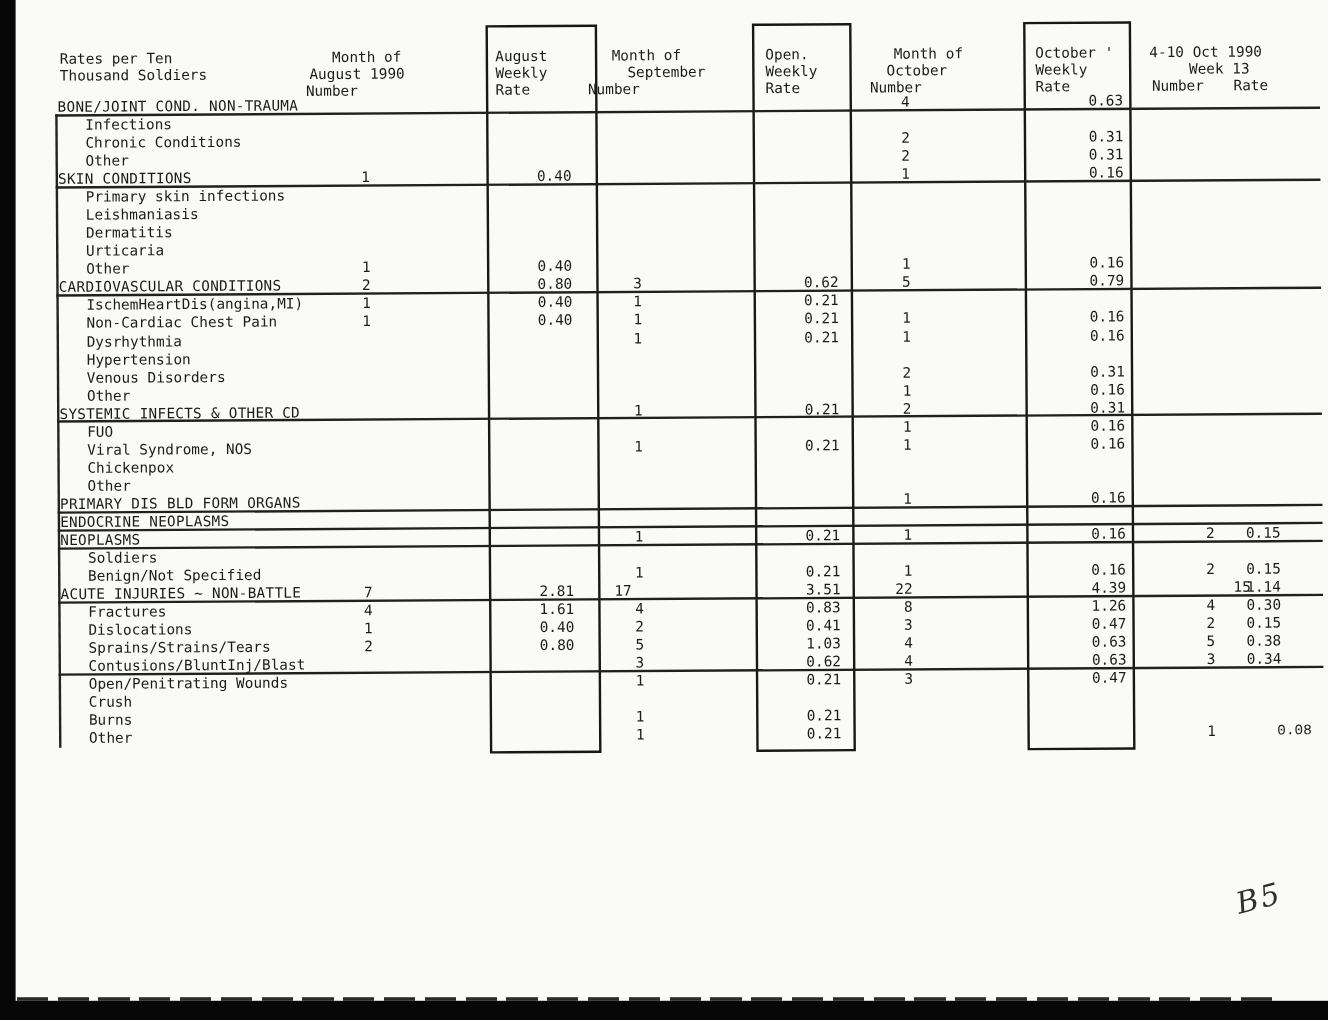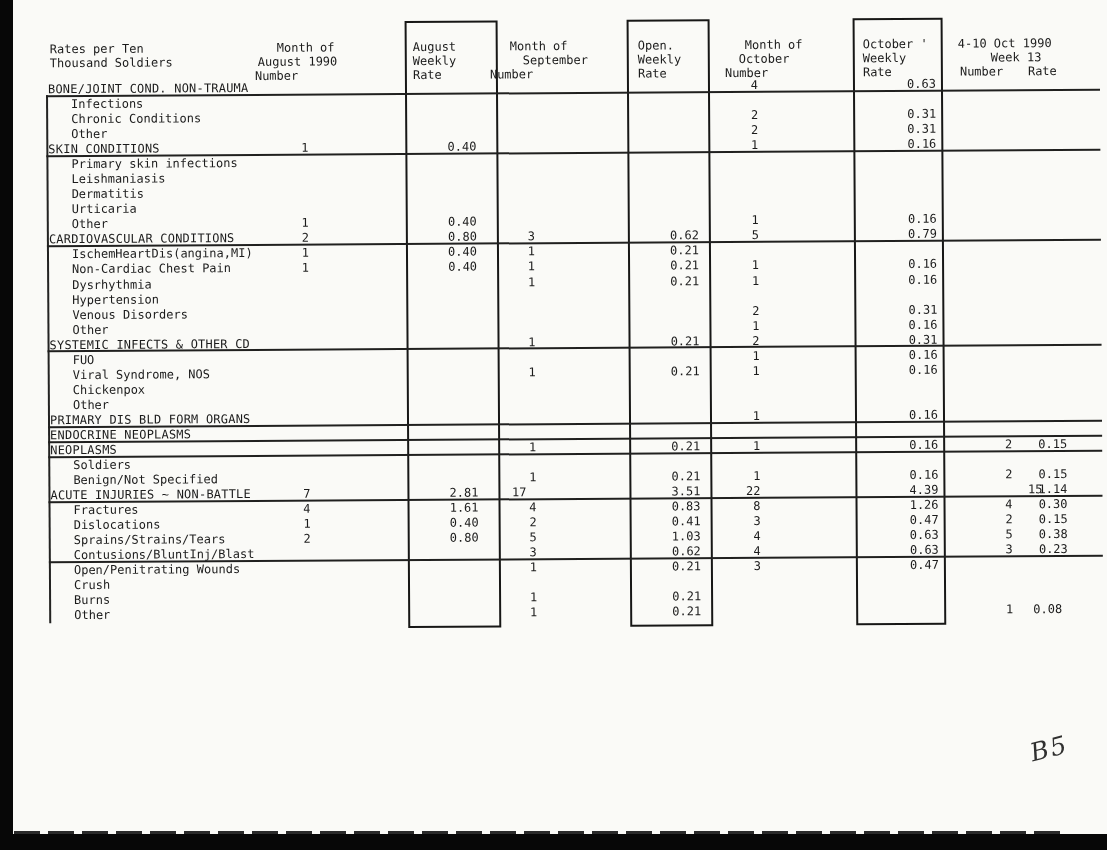--- a/index.html
+++ b/index.html
@@ -415,21 +415,21 @@
         </div>
         <div class="trow" style="top: 548.24px;">
           <span class="cell label indent">Contusions/BluntInj/Blast</span>
           <span class="cell num" style="left: 240px; width: 70px;"></span>
           <span class="cell num" style="left: 408px; width: 70px;"></span>
           <span class="cell num" style="left: 466px; width: 70px;">3</span>
           <span class="cell num" style="left: 630px; width: 70px;">0.62</span>
           <span class="cell num" style="left: 690px; width: 70px;">4</span>
           <span class="cell num" style="left: 868px; width: 70px;">0.63</span>
           <span class="cell num" style="left: 942px; width: 70px;">3</span>
-          <span class="cell num" style="left: 997px; width: 70px;">0.23</span>
+          <span class="cell num" style="left: 997px; width: 70px;">0.34</span>
         </div>
         <div class="trow" style="top: 563.28px;">
           <span class="cell label indent">Open/Penitrating Wounds</span>
           <span class="cell num" style="left: 240px; width: 70px;"></span>
           <span class="cell num" style="left: 408px; width: 70px;"></span>
           <span class="cell num" style="left: 466px; width: 70px;">1</span>
           <span class="cell num" style="left: 630px; width: 70px;">0.21</span>
           <span class="cell num" style="left: 690px; width: 70px;">3</span>
           <span class="cell num" style="left: 868px; width: 70px;">0.47</span>
           <span class="cell num" style="left: 942px; width: 70px;"></span>
@@ -459,21 +459,21 @@
         </div>
         <div class="trow" style="top: 608.4px;">
           <span class="cell label indent">Other</span>
           <span class="cell num" style="left: 240px; width: 70px;"></span>
           <span class="cell num" style="left: 408px; width: 70px;"></span>
           <span class="cell num" style="left: 466px; width: 70px;">1</span>
           <span class="cell num" style="left: 630px; width: 70px;">0.21</span>
           <span class="cell num" style="left: 690px; width: 70px;"></span>
           <span class="cell num" style="left: 868px; width: 70px;"></span>
           <span class="cell num" style="left: 942px; width: 70px;">1</span>
-          <span class="cell num" style="left: 991px; width: 70px;">0.08</span>
+          <span class="cell num" style="left: 1022px; width: 70px; font-family: Liberation Mono, monospace;">0.08</span>
         </div>
       </div>
 
     <div class="handmark">B5</div>
   <div class="hline" style="top: 94.8px;"></div>
       <div class="hline" style="top: 154.96px;"></div>
       <div class="hline" style="top: 245.2px;"></div>
       <div class="hline" style="top: 350.48px;"></div>
       <div class="hline" style="top: 425.68px;"></div>
       <div class="hline" style="top: 440.72px;"></div>

